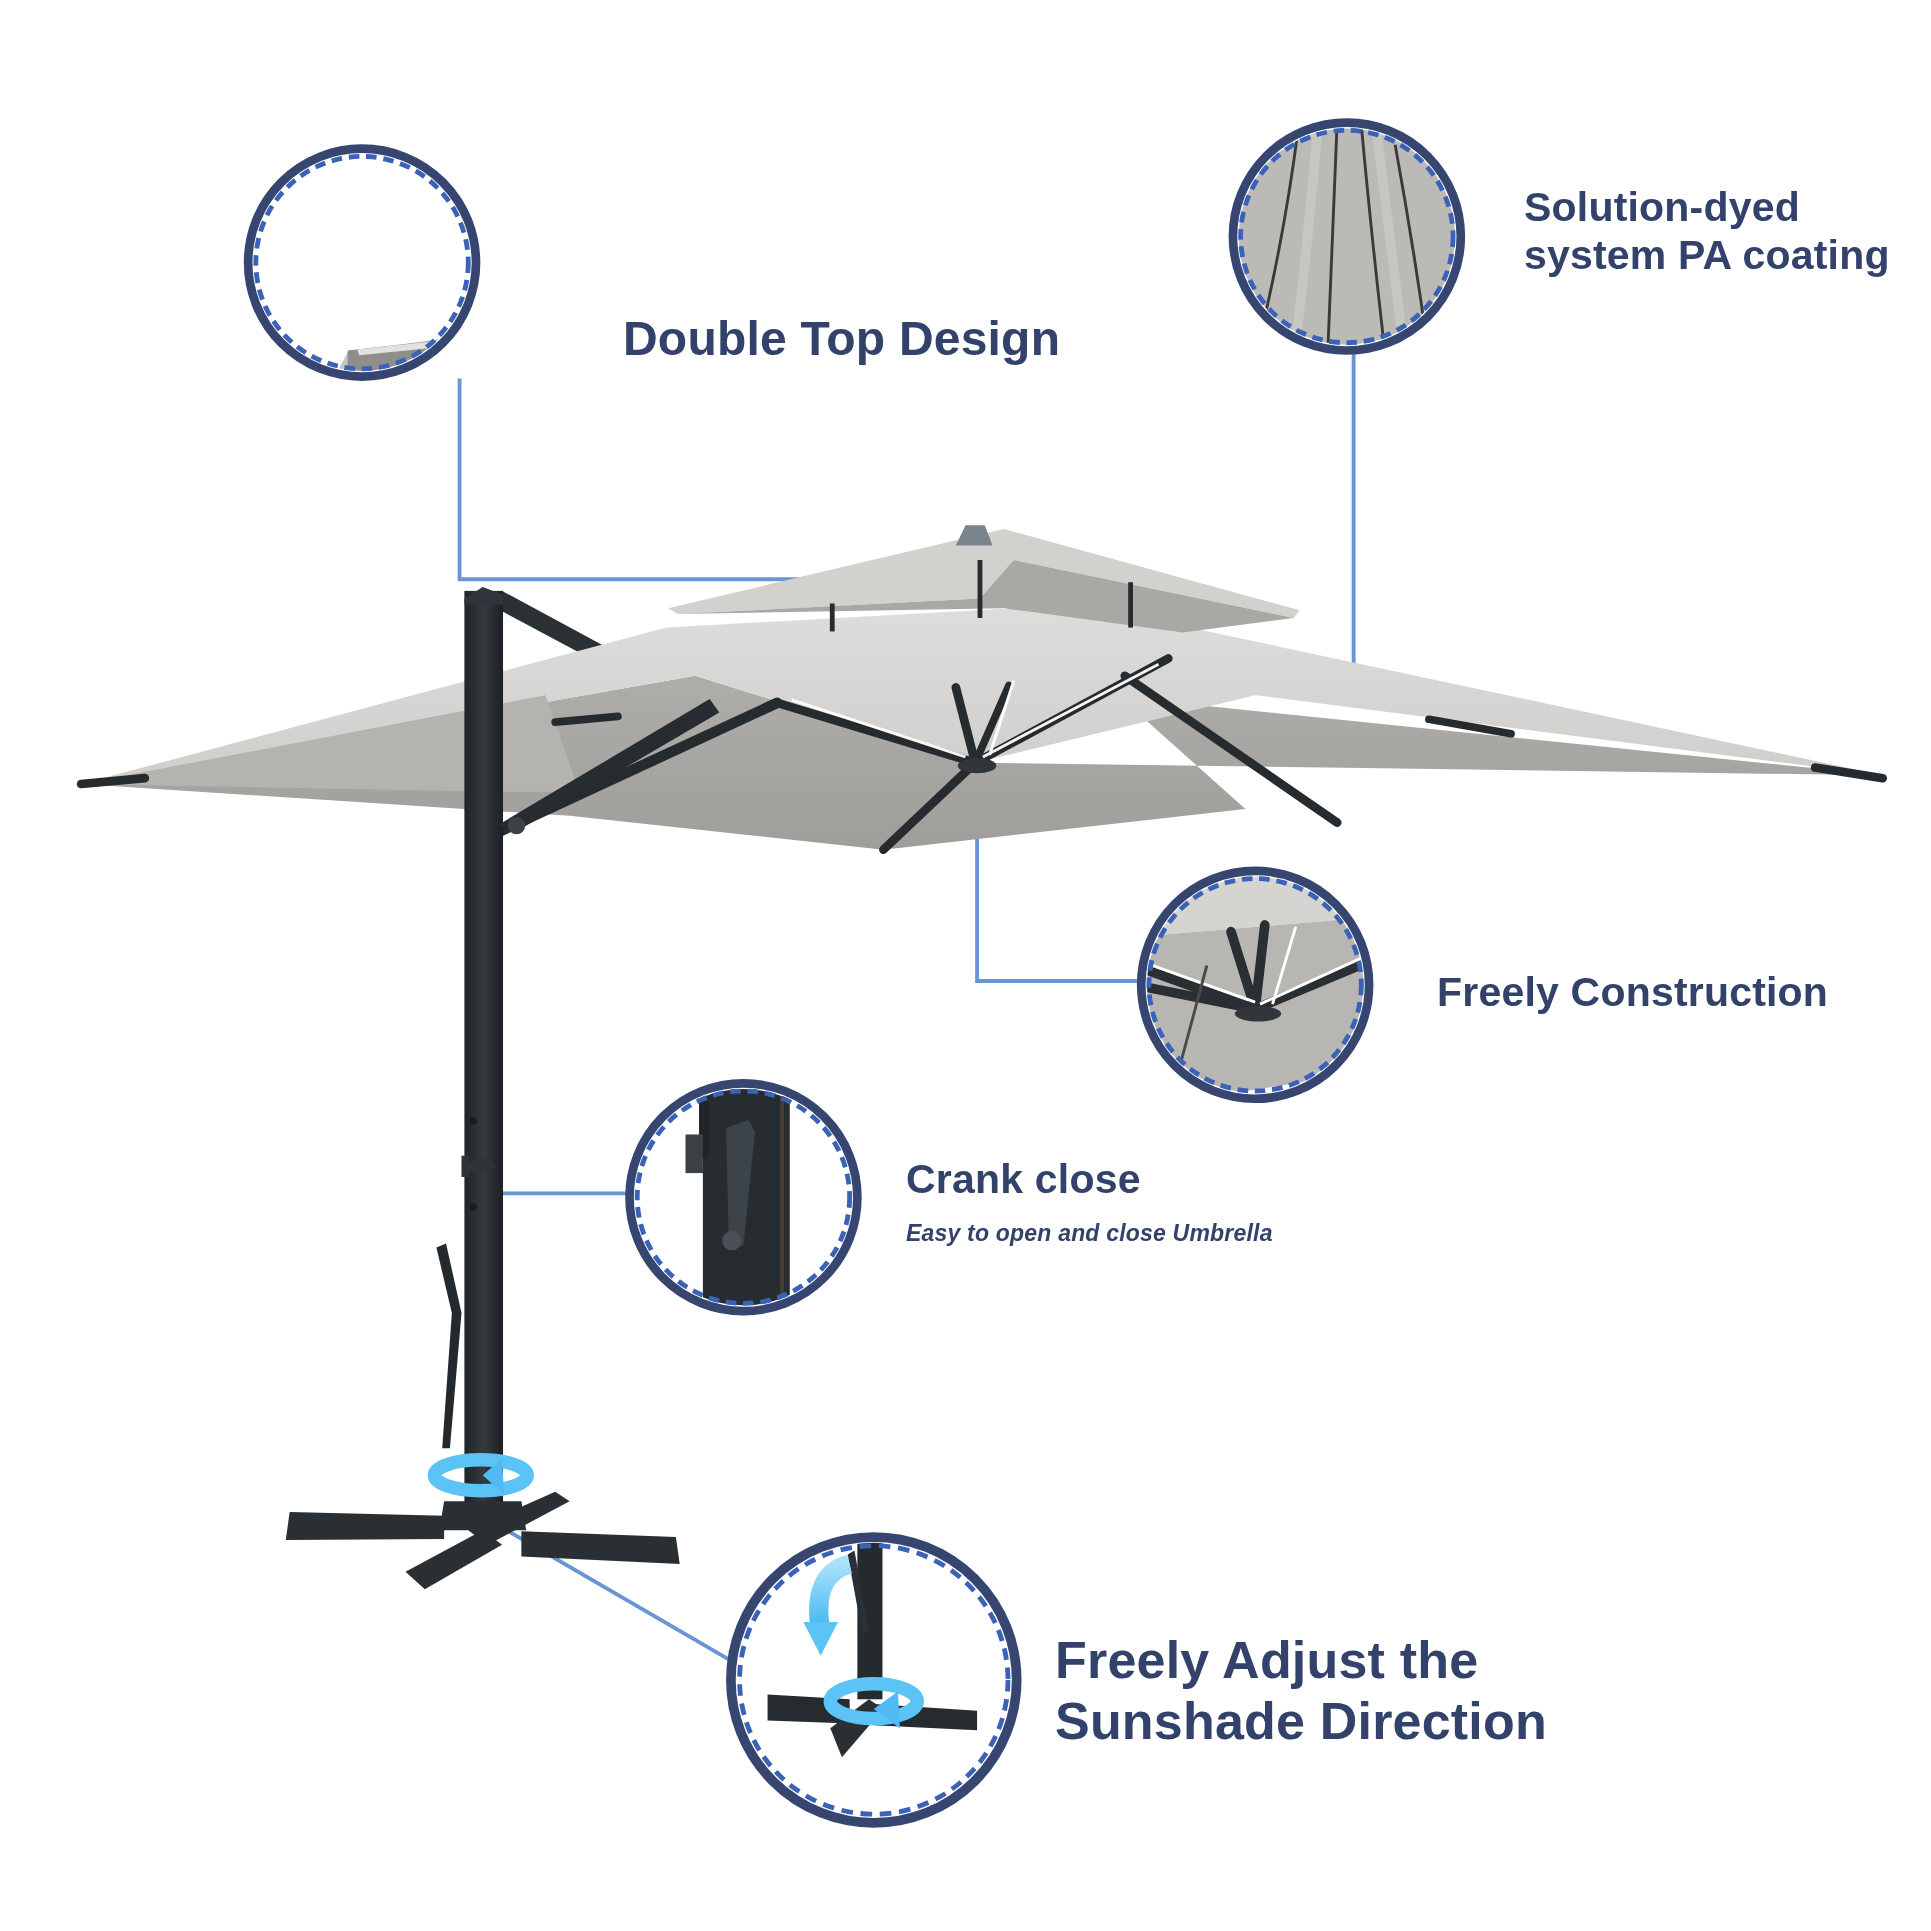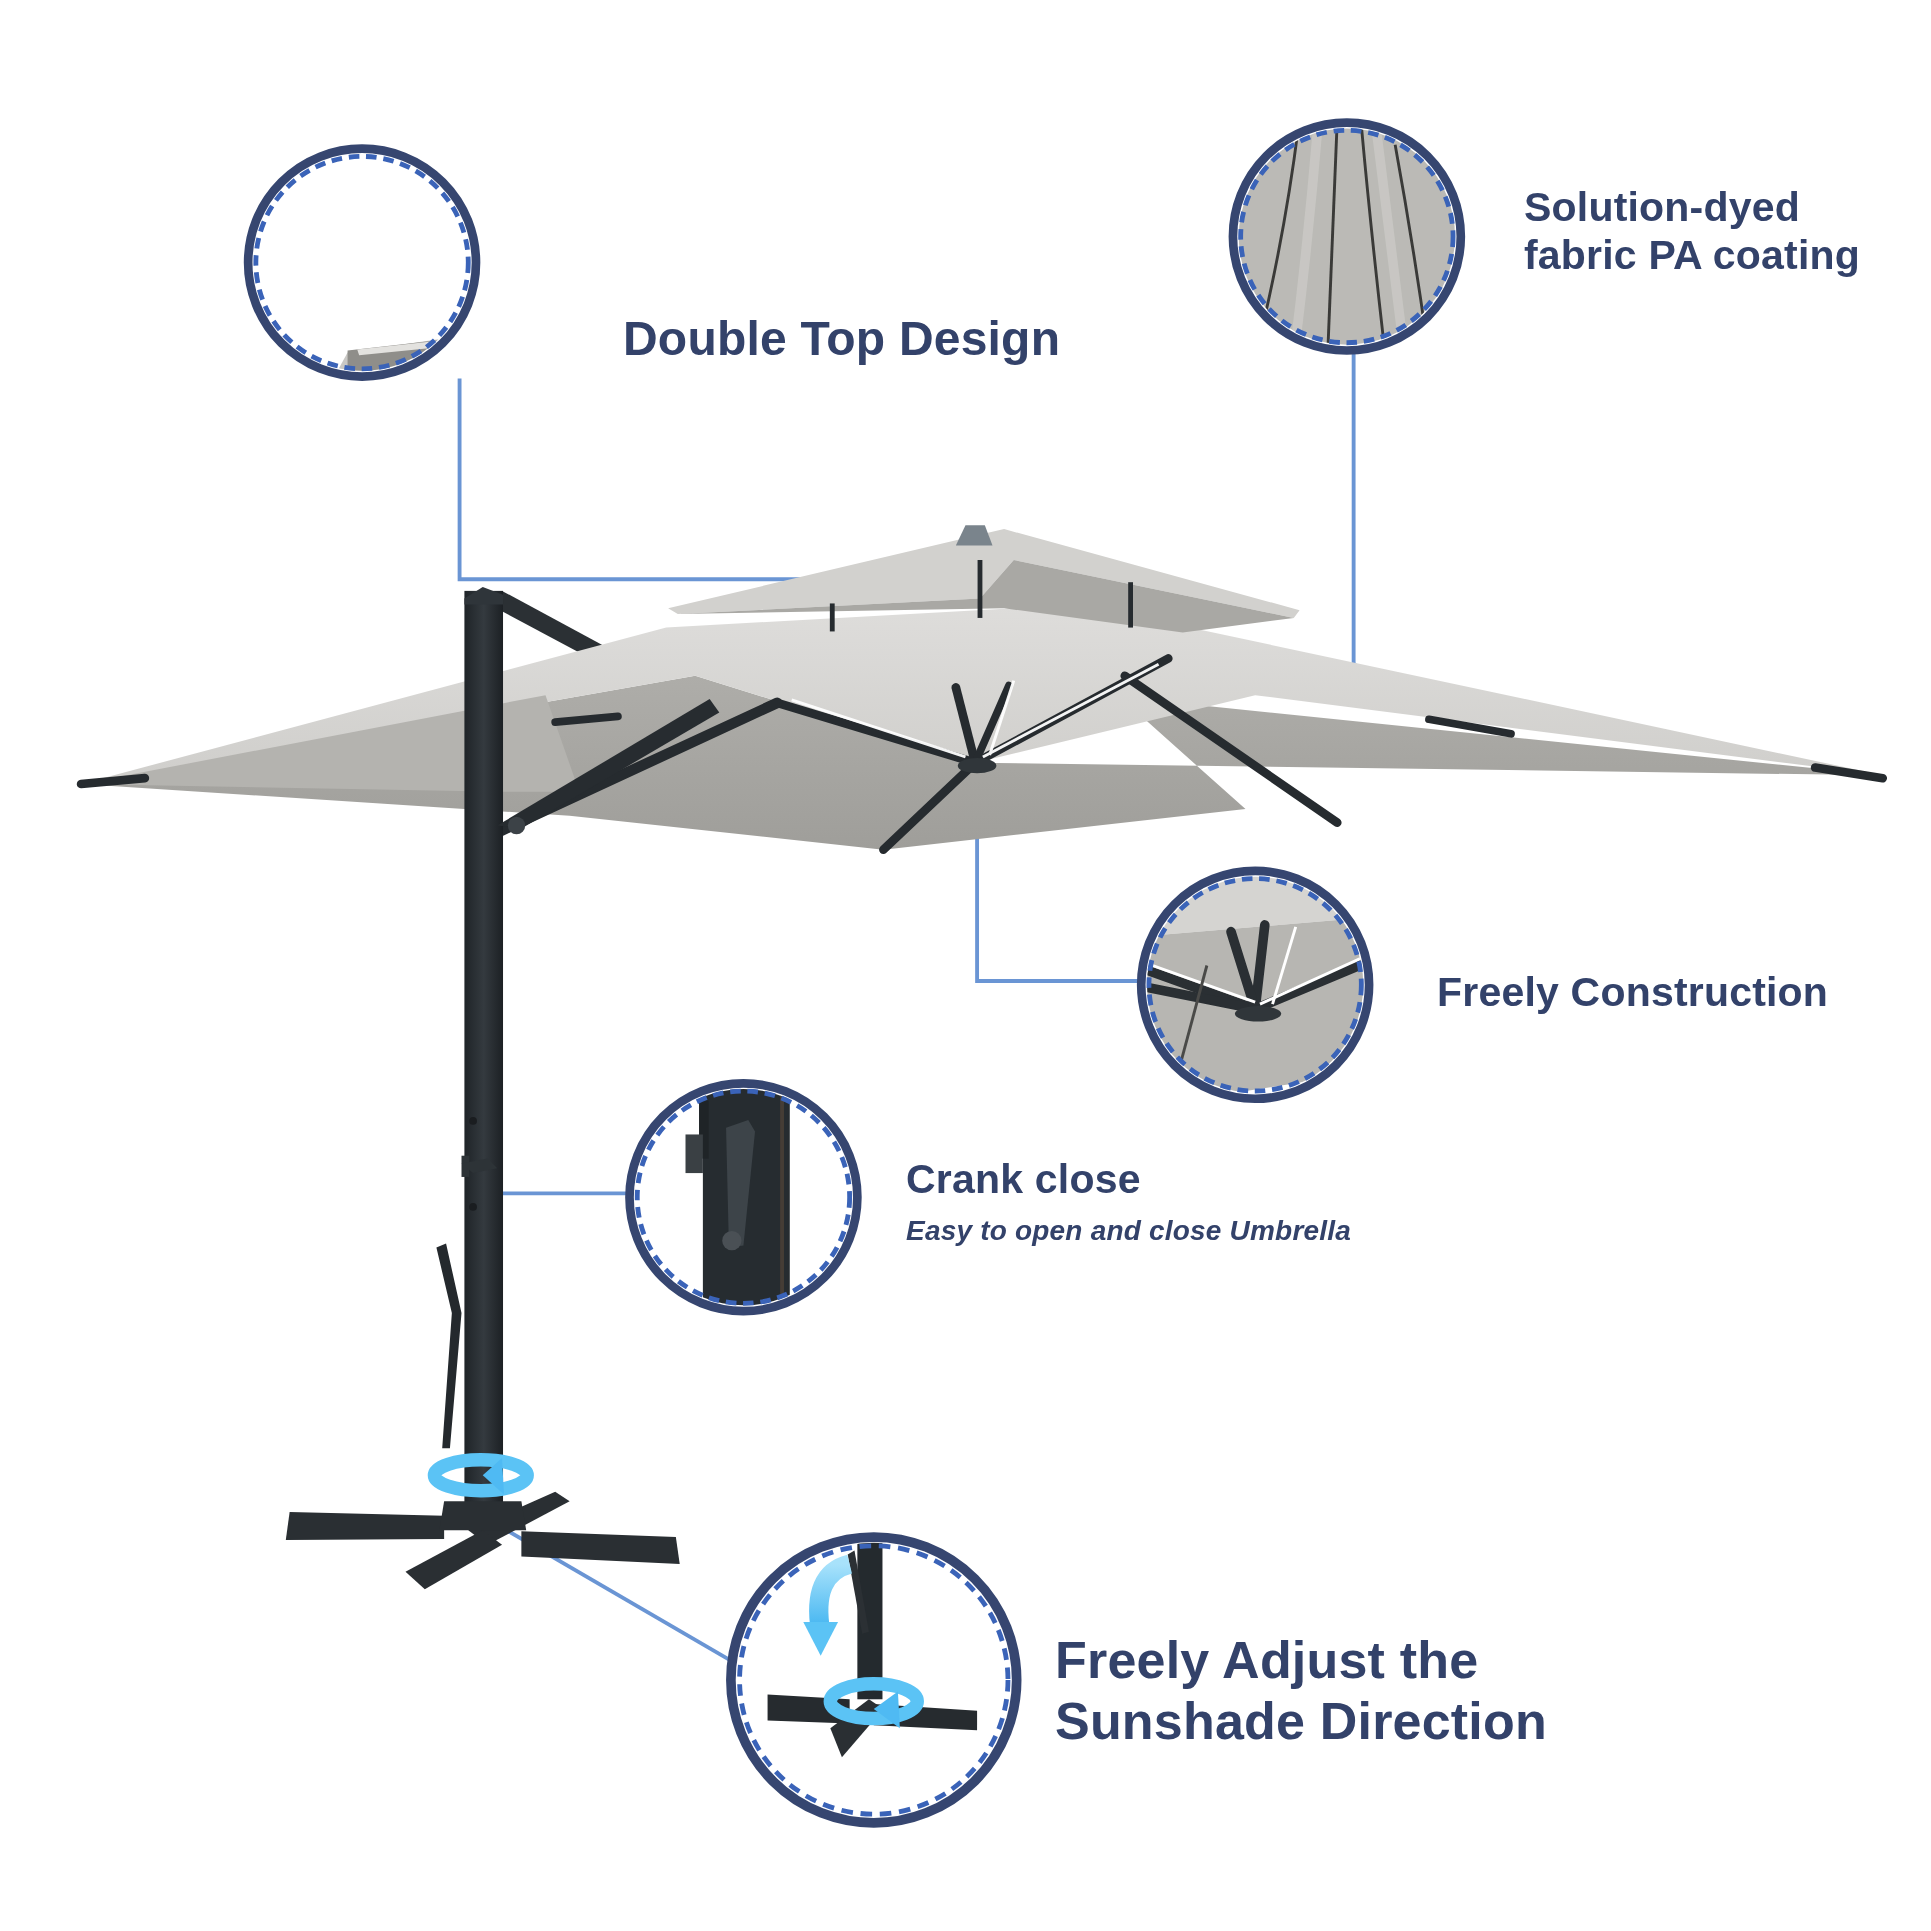--- a/index.html
+++ b/index.html
@@ -3,21 +3,21 @@
 <meta charset="utf-8">
 <style>
   html, body { margin: 0; padding: 0; background: #ffffff; }
   body { width: 1931px; height: 1931px; position: relative; overflow: hidden;
          font-family: "Liberation Sans", "DejaVu Sans", sans-serif; }
   #stage { position: absolute; left: 0; top: 0; width: 1931px; height: 1931px; }
   .label { position: absolute; color: #33426a; font-weight: 700;
            font-family: Liberation Sans, sans-serif;
            letter-spacing: 0.2px; line-height: 1.18; white-space: nowrap; }
   .label .line { display: block; }
-  .sub { font-style: italic; font-weight: 700; font-size: 28px; margin-top: 11px; display: block; }
+  .sub { font-style: italic; font-weight: 700; font-size: 23px; margin-top: 17px; display: block; }
 </style>
 </head>
 <body>
 
 <div id="stage">
   <svg width="1931" height="1931" viewBox="0 0 2000 2000" xmlns="http://www.w3.org/2000/svg">
     <defs>
       <linearGradient id="fabricTop" x1="0" y1="0" x2="0" y2="1">
         <stop offset="0" stop-color="#dedddb"></stop>
         <stop offset="1" stop-color="#cfcecb"></stop>
@@ -230,21 +230,21 @@
     </g>
   </svg>
 
   
   <div class="label" style="left:623px; top:311px; font-size:48px;">
     <span class="line">Double Top Design</span>
   </div>
 
   <div class="label" style="left:1524px; top:183px; font-size:41px;">
     <span class="line">Solution-dyed</span>
-    <span class="line">fabric PA coating</span>
+    <span class="line">system PA coating</span>
   </div>
 
   <div class="label" style="left:1437px; top:968px; font-size:41px;">
     <span class="line">Freely Construction</span>
   </div>
 
   <div class="label" style="left:906px; top:1155px; font-size:41px;">
     <span class="line">Crank close</span>
     <span class="sub">Easy to open and close Umbrella</span>
   </div>

